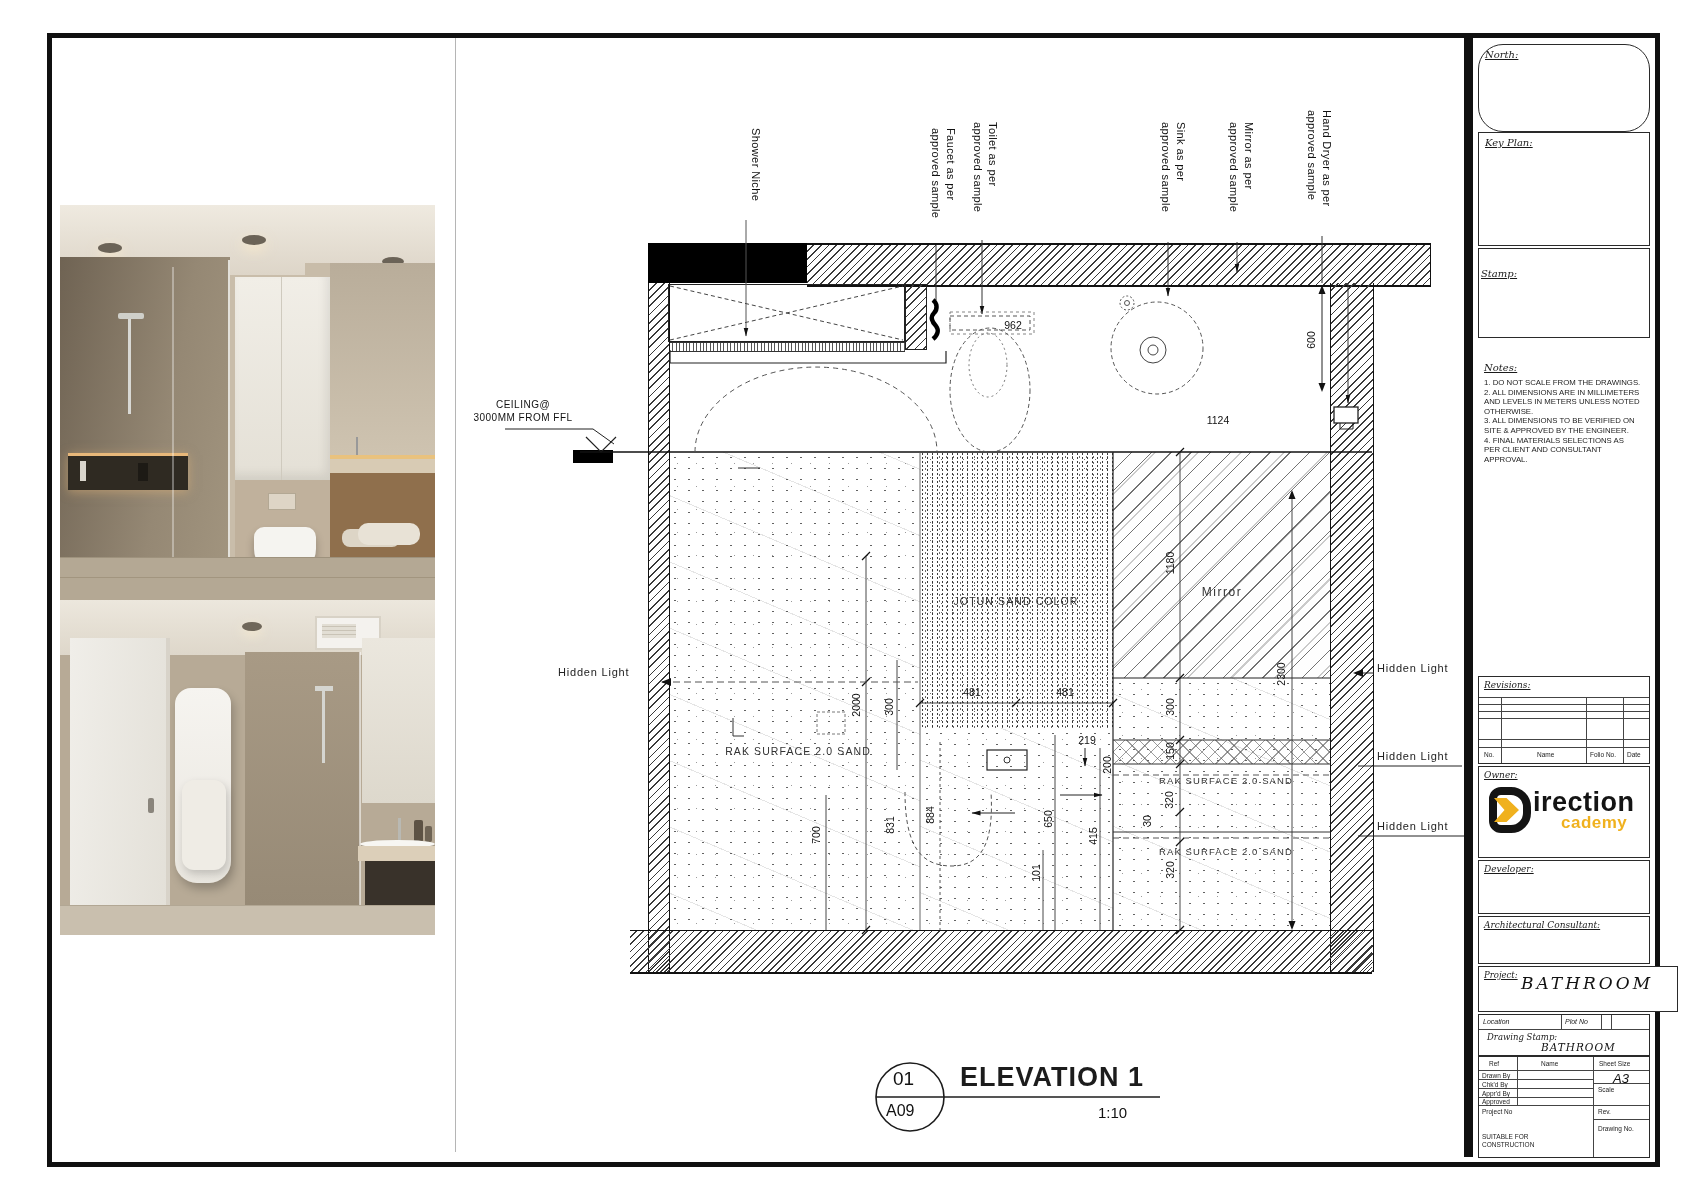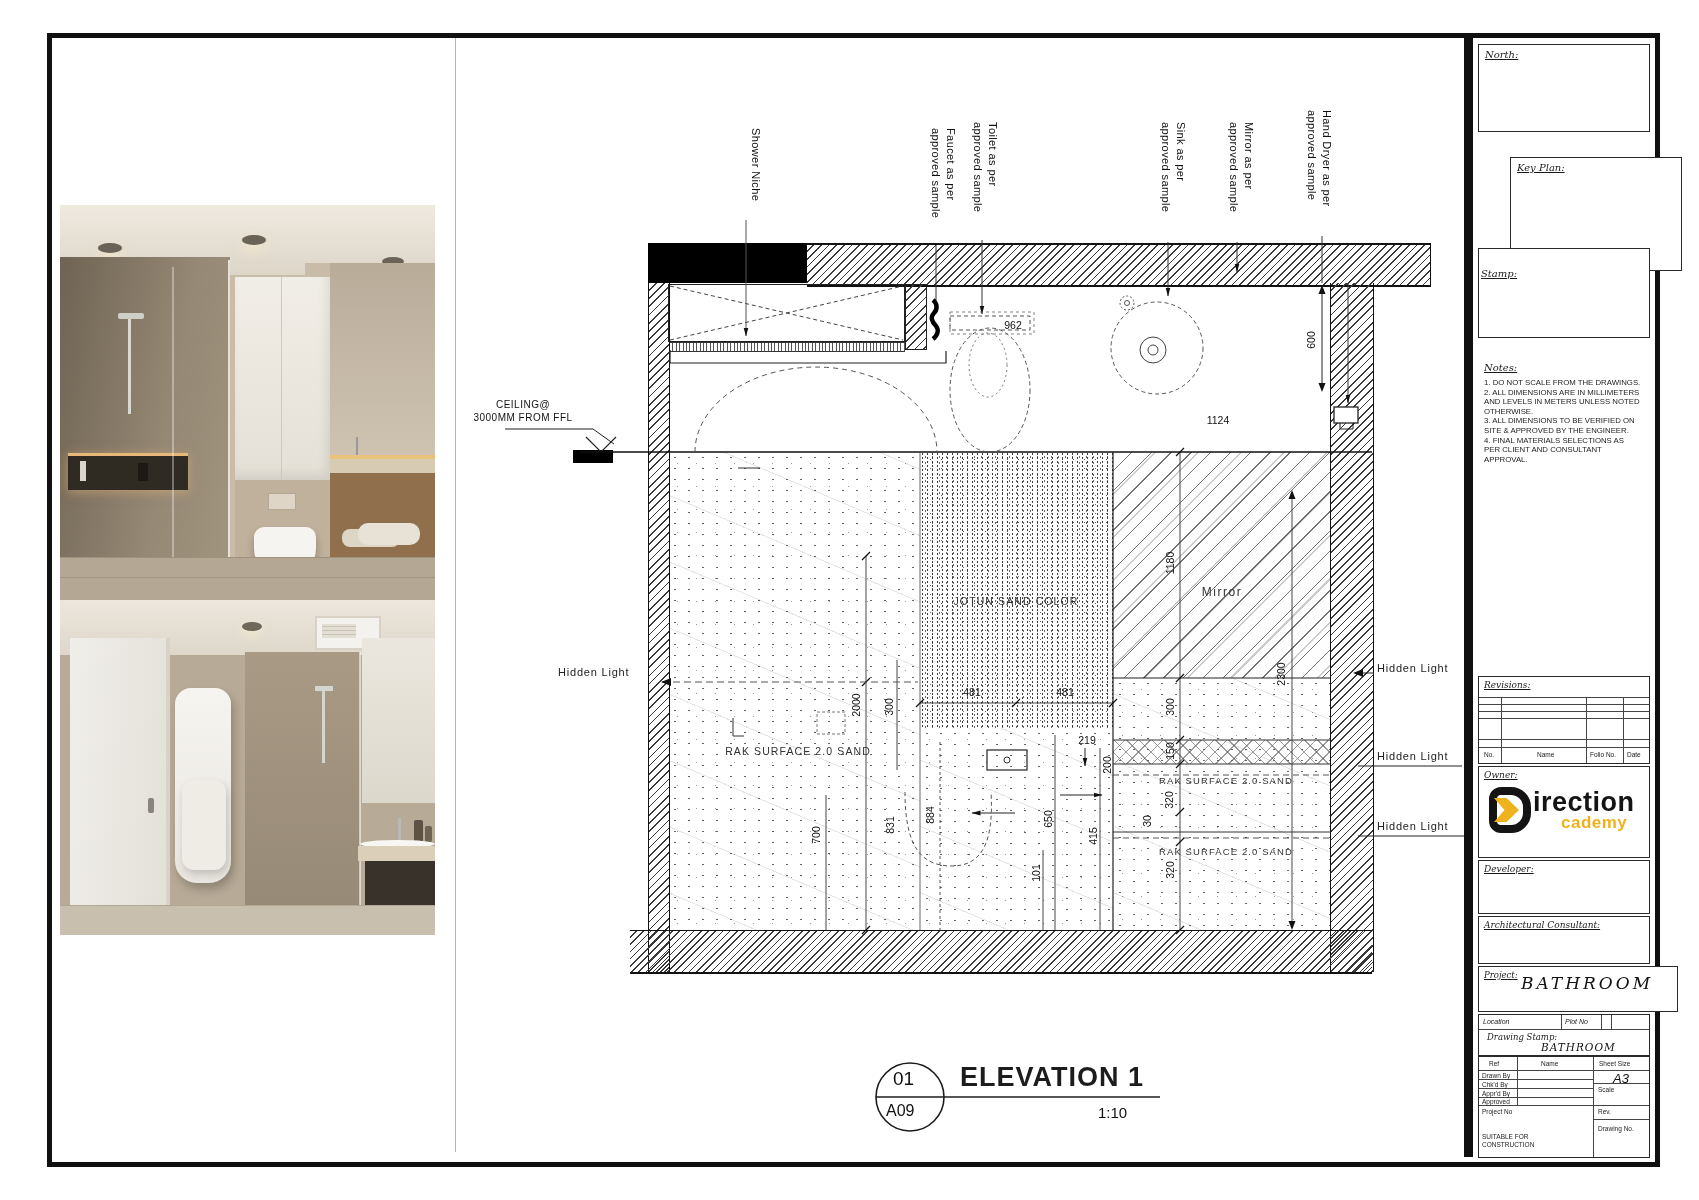--- a/index.html
+++ b/index.html
@@ -281,24 +281,24 @@
   <div class="abs dimv" style="left:1107px;top:765px;">200</div>
   <div class="abs dimv" style="left:1048px;top:819px;">650</div>
   <div class="abs dimv" style="left:1093px;top:836px;">415</div>
   <div class="abs dimv" style="left:1036px;top:873px;">101</div>
 
   <div class="abs" style="left:893px;top:1068px;font-size:19px;">01</div>
   <div class="abs" style="left:886px;top:1102px;font-size:16px;">A09</div>
   <div class="abs" id="elev-title" style="left:960px;top:1062px;">ELEVATION 1</div>
   <div class="abs" style="left:1098px;top:1104px;font-size:15px;">1:10</div>
 
-  <div class="abs pbox" style="left:1478px;top:44px;width:170px;height:86px;">
+  <div class="abs pbox" style="left:1478px;top:44px;width:170px;height:86px;border-radius:25px;">
     <div class="abs phead" style="left:6px;top:4px;">North:</div>
   </div>
-  <div class="abs pbox" style="left:1510px;top:132px;width:170px;height:112px;margin-top:25px;">
+  <div class="abs pbox" style="left:1478px;top:132px;width:170px;height:112px;">
     <div class="abs phead" style="left:6px;top:4px;">Key Plan:</div>
   </div>
   <div class="abs pbox" style="left:1478px;top:248px;width:170px;height:88px;">
     <div class="abs phead" style="left:2px;top:4px;margin-top:15px;">Stamp:</div>
   </div>
   <div class="abs phead" style="left:1484px;top:362px;">Notes:</div>
   <div class="abs" style="left:1484px;top:378px;width:158px;font-size:7.8px;line-height:9.6px;color:#222;">
     <div>1. DO NOT SCALE FROM THE DRAWINGS.</div>
     <div>2. ALL DIMENSIONS ARE IN MILLIMETERS AND LEVELS IN METERS UNLESS NOTED OTHERWISE.</div>
     <div>3. ALL DIMENSIONS TO BE VERIFIED ON SITE &amp; APPROVED BY THE ENGINEER.</div>

